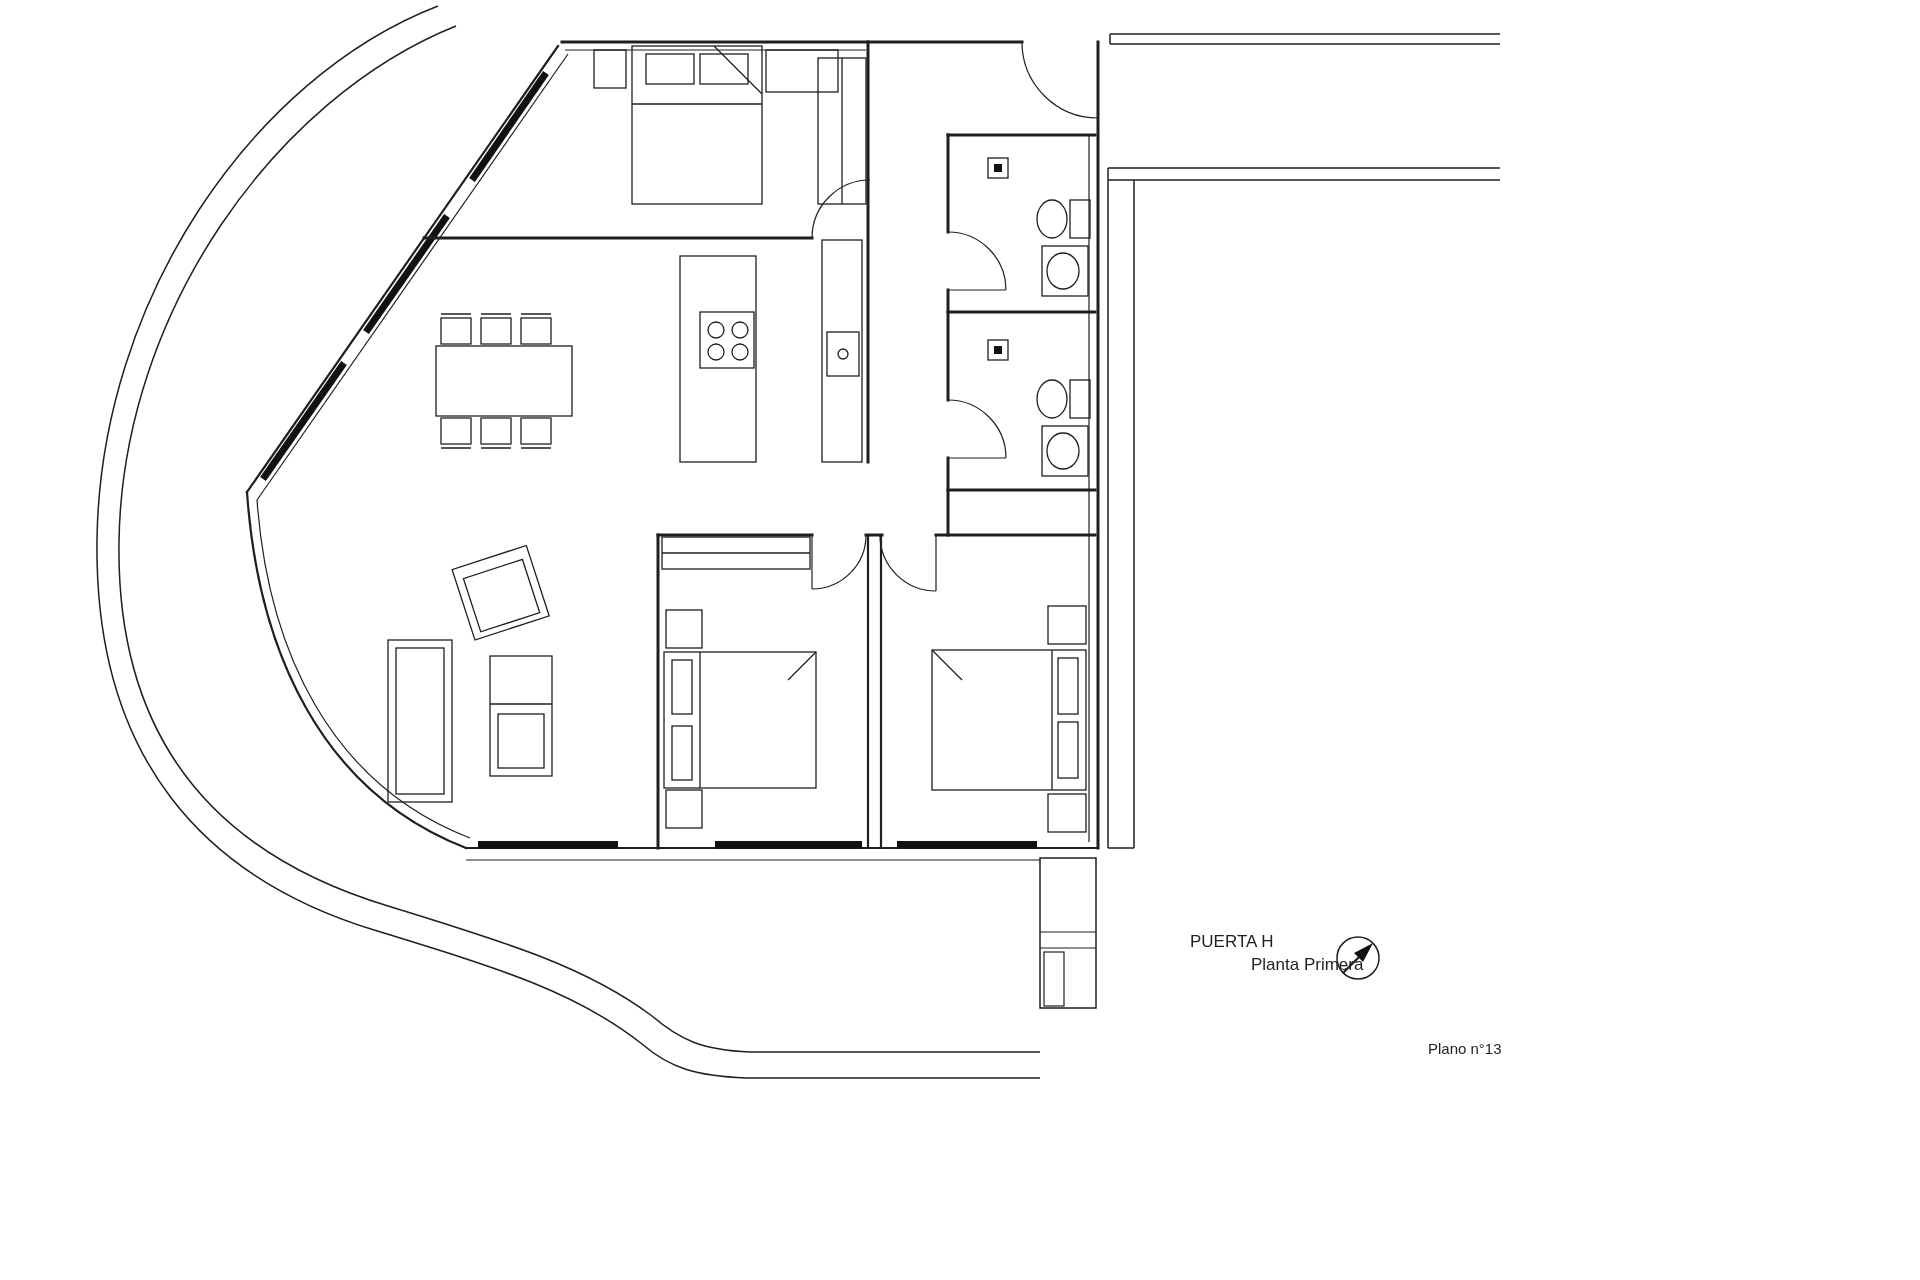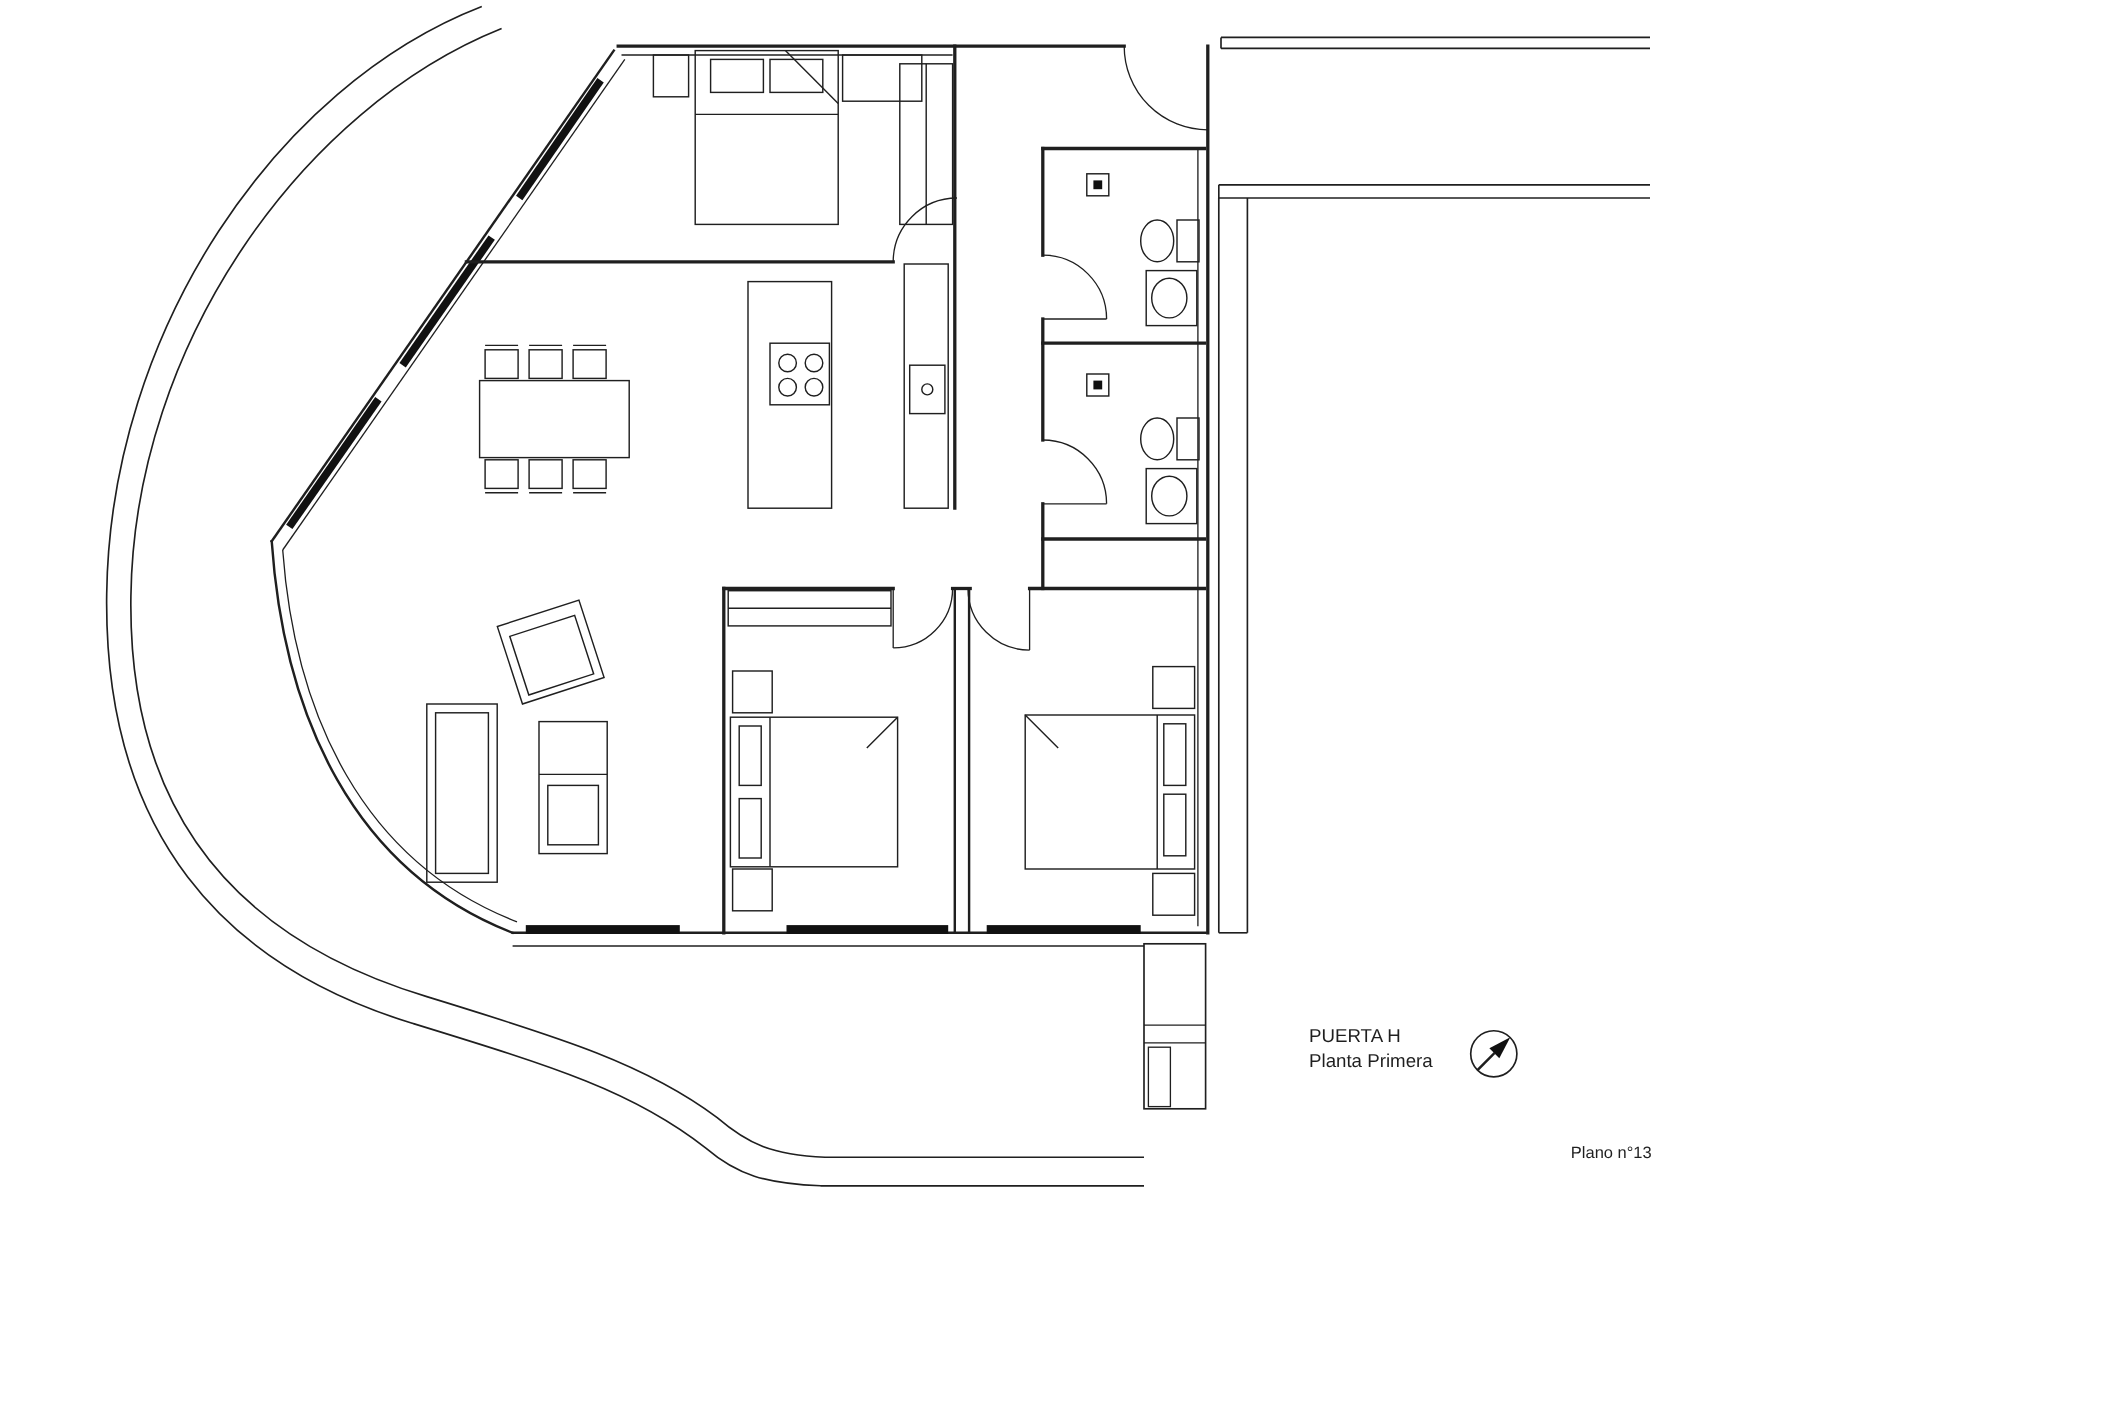--- a/index.html
+++ b/index.html
@@ -14,21 +14,21 @@
   
   .w3{stroke:#1f1f1f;stroke-width:3;fill:none;stroke-linecap:square;}
   .w2{stroke:#1f1f1f;stroke-width:2.2;fill:none;stroke-linecap:square;}
   .w15{stroke:#1f1f1f;stroke-width:1.5;fill:none;stroke-linecap:butt;}
   .w12{stroke:#1f1f1f;stroke-width:1.2;fill:none;}
   .f{stroke:#1f1f1f;stroke-width:1.3;fill:none;}
   .glz{stroke:#111111;stroke-width:7;fill:none;stroke-linecap:butt;}
   .blk{fill:#111111;stroke:none;}
   .label{position:absolute;color:#1f1f1f;white-space:nowrap;}
   .door-label{left:1190px;top:932px;font-size:17px;}
-  .floor-label{left:1190px;top:955px;font-size:17px;}
+  .floor-label{left:1251px;top:955px;font-size:17px;}
   .sheet-number{left:1428px;top:1040px;font-size:15px;}
 </style>
 </head>
 <body>
 
 <div class="sheet">
 
   <svg class="plan-svg" width="1920" height="1280" viewBox="0 0 1920 1280" xmlns="http://www.w3.org/2000/svg">
 
     <g>

